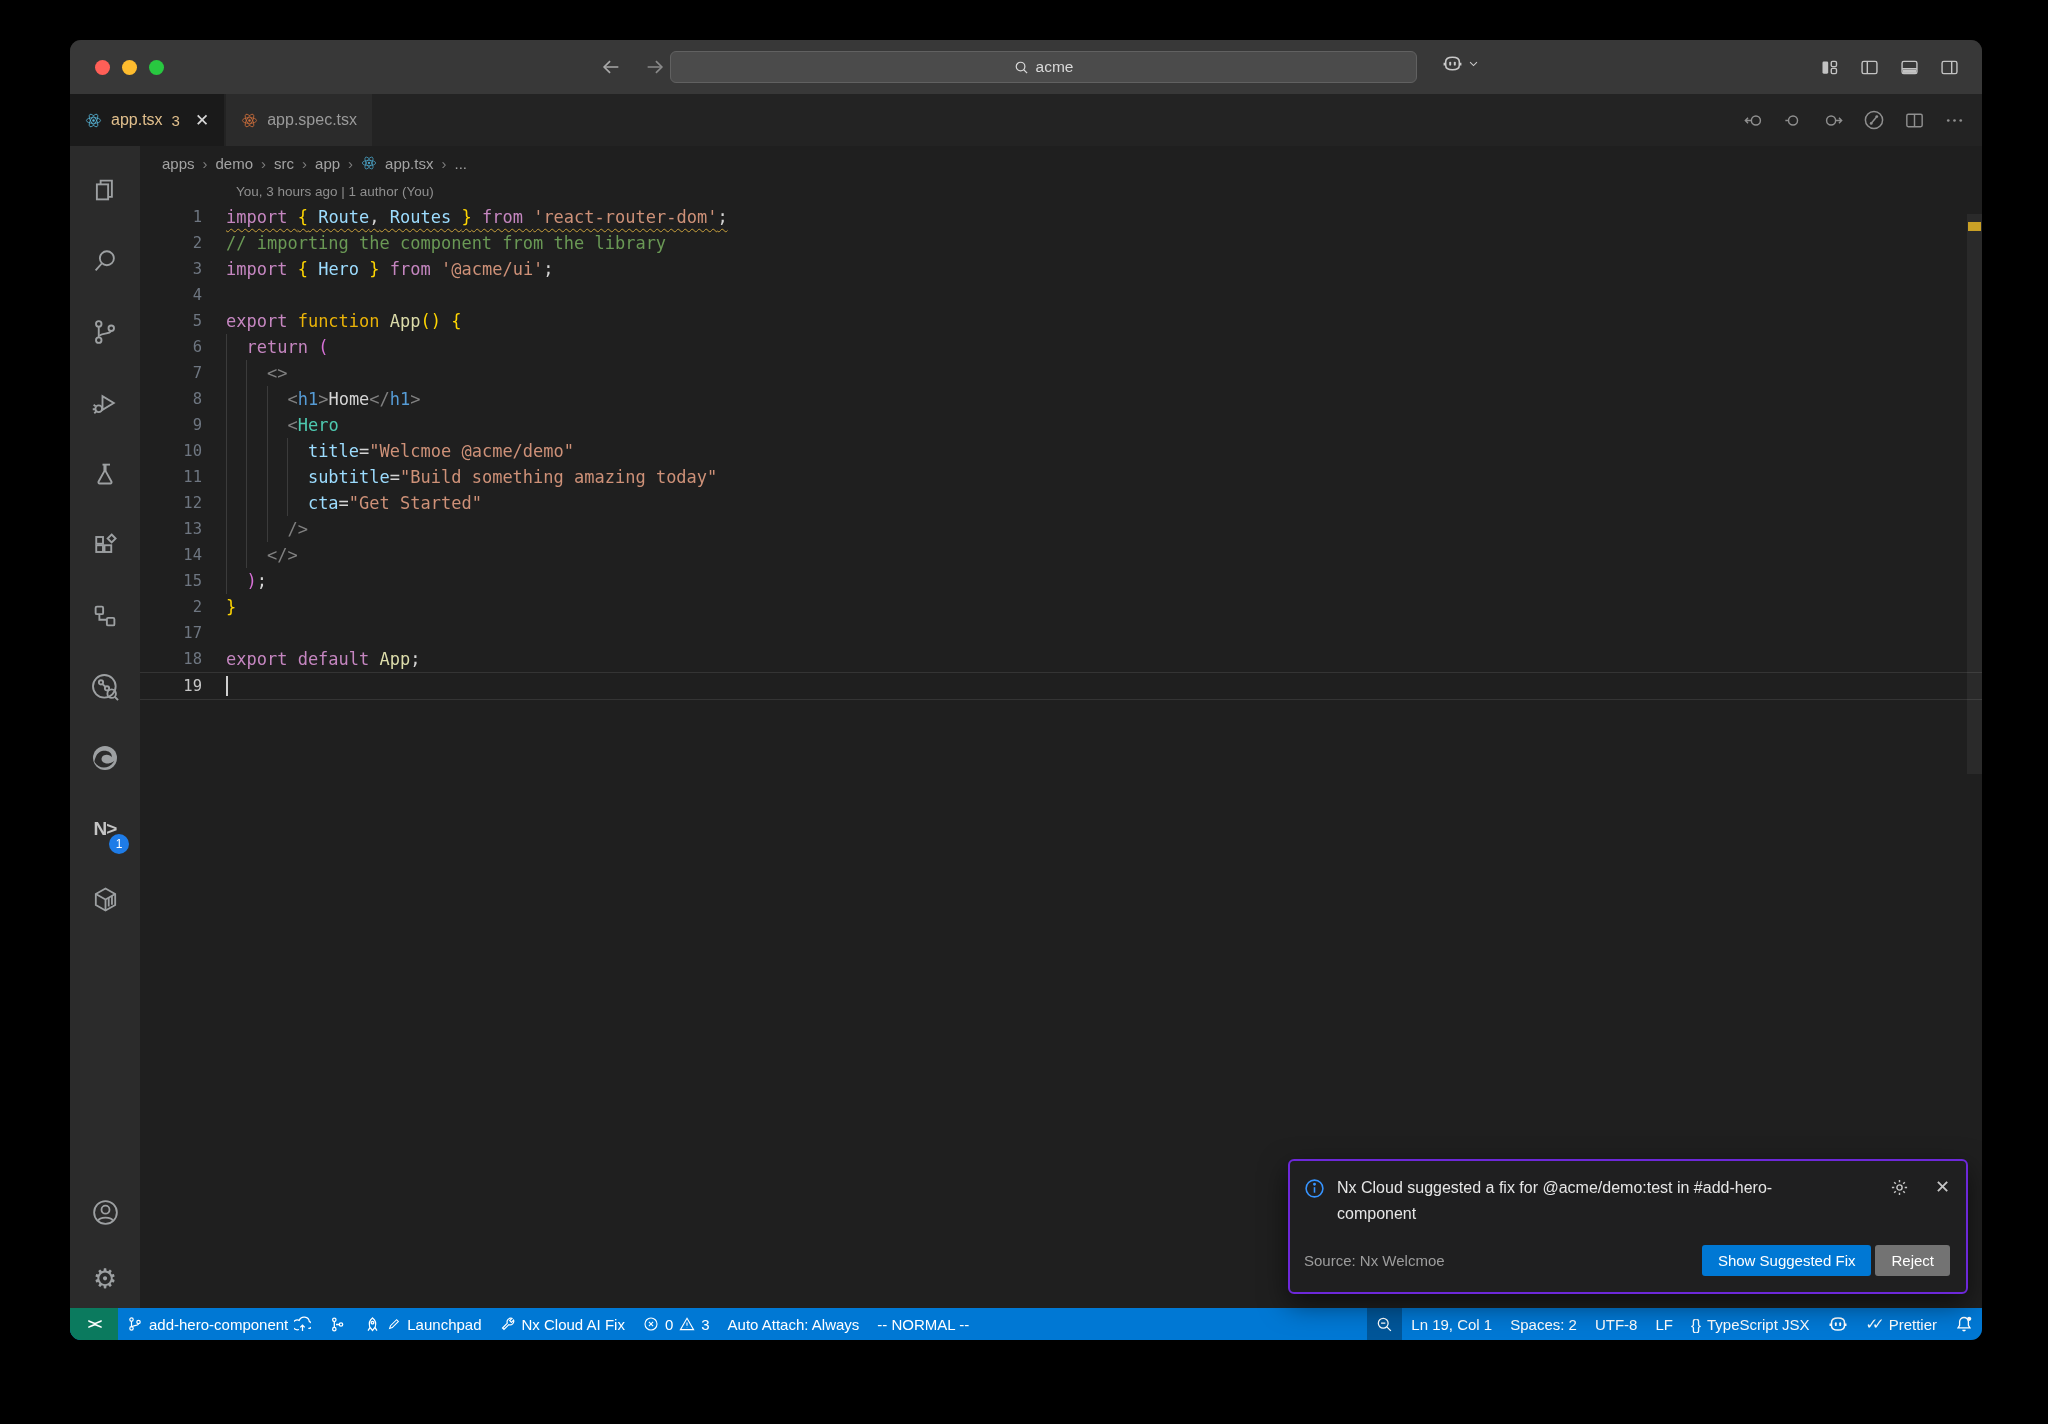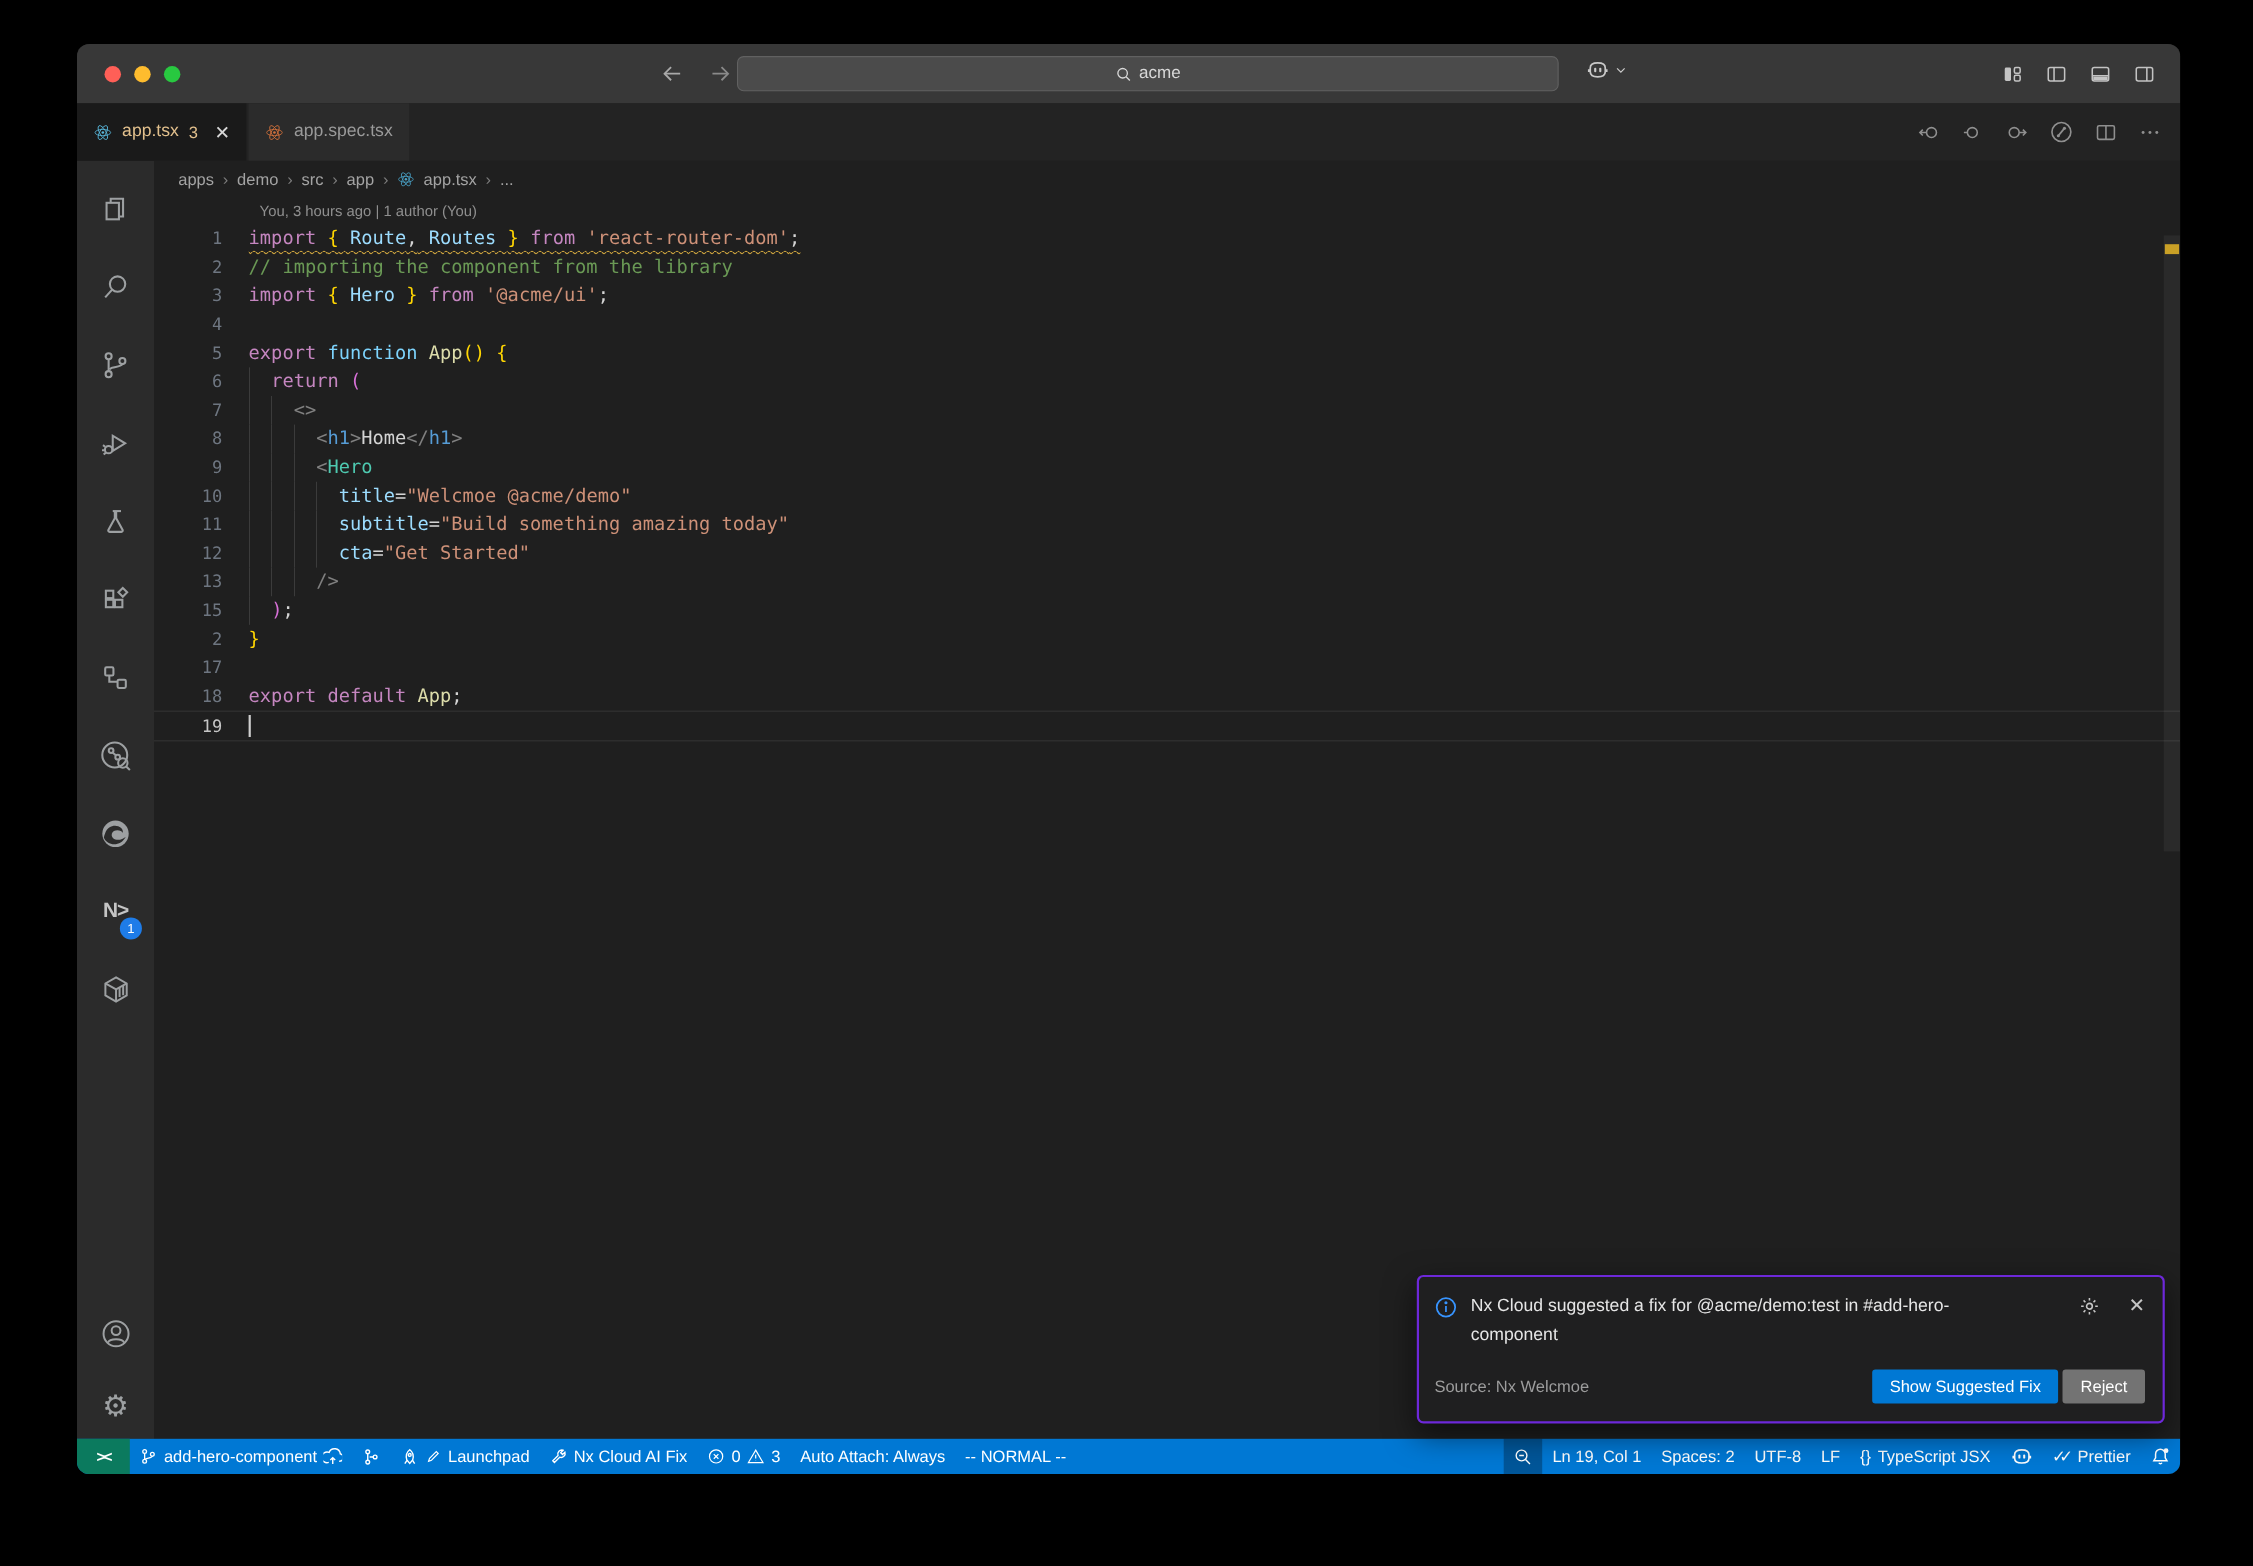--- a/index.html
+++ b/index.html
@@ -340,21 +340,21 @@
               <div class="line">
                 <div class="ln">3</div>
                 <div class="lc"><span style="color: rgb(197, 134, 192);">import </span><span style="color: rgb(255, 214, 2);">{</span><span style="color: rgb(156, 220, 254);"> Hero </span><span style="color: rgb(255, 214, 2);">}</span><span style="color: rgb(197, 134, 192);"> from </span><span style="color: rgb(206, 145, 120);">'@acme/ui'</span><span style="color: rgb(212, 212, 212);">;</span></div>
               </div>
               <div class="line">
                 <div class="ln">4</div>
                 <div class="lc"></div>
               </div>
               <div class="line">
                 <div class="ln">5</div>
-                <div class="lc"><span style="color: rgb(197, 134, 192);">export </span><span style="color: #7dd3fc;">function </span><span style="color: rgb(220, 220, 170);">App</span><span style="color: rgb(255, 214, 2);">()</span><span style="color: rgb(212, 212, 212);"> </span><span style="color: rgb(255, 214, 2);">{</span></div>
+                <div class="lc"><span style="color: rgb(197, 134, 192);">export </span><span style="color: #eab308;">function </span><span style="color: rgb(220, 220, 170);">App</span><span style="color: rgb(255, 214, 2);">()</span><span style="color: rgb(212, 212, 212);"> </span><span style="color: rgb(255, 214, 2);">{</span></div>
               </div>
               <div class="line">
                 <div class="ln">6</div>
                 <div class="lc" style="background-image: repeating-linear-gradient(to right, rgb(59, 59, 59) 0px, rgb(59, 59, 59) 1px, transparent 1px, transparent 2ch); background-repeat: no-repeat; background-size: 2ch 100%;"><span style="color: rgb(212, 212, 212);">  </span><span style="color: rgb(197, 134, 192);">return</span><span style="color: rgb(212, 212, 212);"> </span><span style="color: rgb(214, 112, 214);">(</span></div>
               </div>
               <div class="line">
                 <div class="ln">7</div>
                 <div class="lc" style="background-image: repeating-linear-gradient(to right, rgb(59, 59, 59) 0px, rgb(59, 59, 59) 1px, transparent 1px, transparent 2ch); background-repeat: no-repeat; background-size: 4ch 100%;"><span style="color: rgb(212, 212, 212);">    </span><span style="color: rgb(128, 128, 128);">&lt;&gt;</span></div>
               </div>
               <div class="line">
@@ -373,20 +373,24 @@
                 <div class="ln">11</div>
                 <div class="lc" style="background-image: repeating-linear-gradient(to right, rgb(59, 59, 59) 0px, rgb(59, 59, 59) 1px, transparent 1px, transparent 2ch); background-repeat: no-repeat; background-size: 8ch 100%;"><span style="color: rgb(212, 212, 212);">        </span><span style="color: rgb(156, 220, 254);">subtitle</span><span style="color: rgb(212, 212, 212);">=</span><span style="color: rgb(206, 145, 120);">"Build something amazing today"</span></div>
               </div>
               <div class="line">
                 <div class="ln">12</div>
                 <div class="lc" style="background-image: repeating-linear-gradient(to right, rgb(59, 59, 59) 0px, rgb(59, 59, 59) 1px, transparent 1px, transparent 2ch); background-repeat: no-repeat; background-size: 8ch 100%;"><span style="color: rgb(212, 212, 212);">        </span><span style="color: rgb(156, 220, 254);">cta</span><span style="color: rgb(212, 212, 212);">=</span><span style="color: rgb(206, 145, 120);">"Get Started"</span></div>
               </div>
               <div class="line">
                 <div class="ln">13</div>
                 <div class="lc" style="background-image: repeating-linear-gradient(to right, rgb(59, 59, 59) 0px, rgb(59, 59, 59) 1px, transparent 1px, transparent 2ch); background-repeat: no-repeat; background-size: 6ch 100%;"><span style="color: rgb(212, 212, 212);">      </span><span style="color: rgb(128, 128, 128);">/&gt;</span></div>
+              </div>
+              <div class="line">
+                <div class="ln">14</div>
+                <div class="lc" style="background-image: repeating-linear-gradient(to right, rgb(59, 59, 59) 0px, rgb(59, 59, 59) 1px, transparent 1px, transparent 2ch); background-repeat: no-repeat; background-size: 4ch 100%;"><span style="color: rgb(212, 212, 212);">    </span><span style="color: rgb(128, 128, 128);">&lt;/&gt;</span></div>
               </div>
               <div class="line">
                 <div class="ln">15</div>
                 <div class="lc" style="background-image: repeating-linear-gradient(to right, rgb(59, 59, 59) 0px, rgb(59, 59, 59) 1px, transparent 1px, transparent 2ch); background-repeat: no-repeat; background-size: 2ch 100%;"><span style="color: rgb(212, 212, 212);">  </span><span style="color: rgb(214, 112, 214);">)</span><span style="color: rgb(212, 212, 212);">;</span></div>
               </div>
               <div class="line">
                 <div class="ln">2</div>
                 <div class="lc"><span style="color: rgb(255, 214, 2);">}</span></div>
               </div>
               <div class="line">

